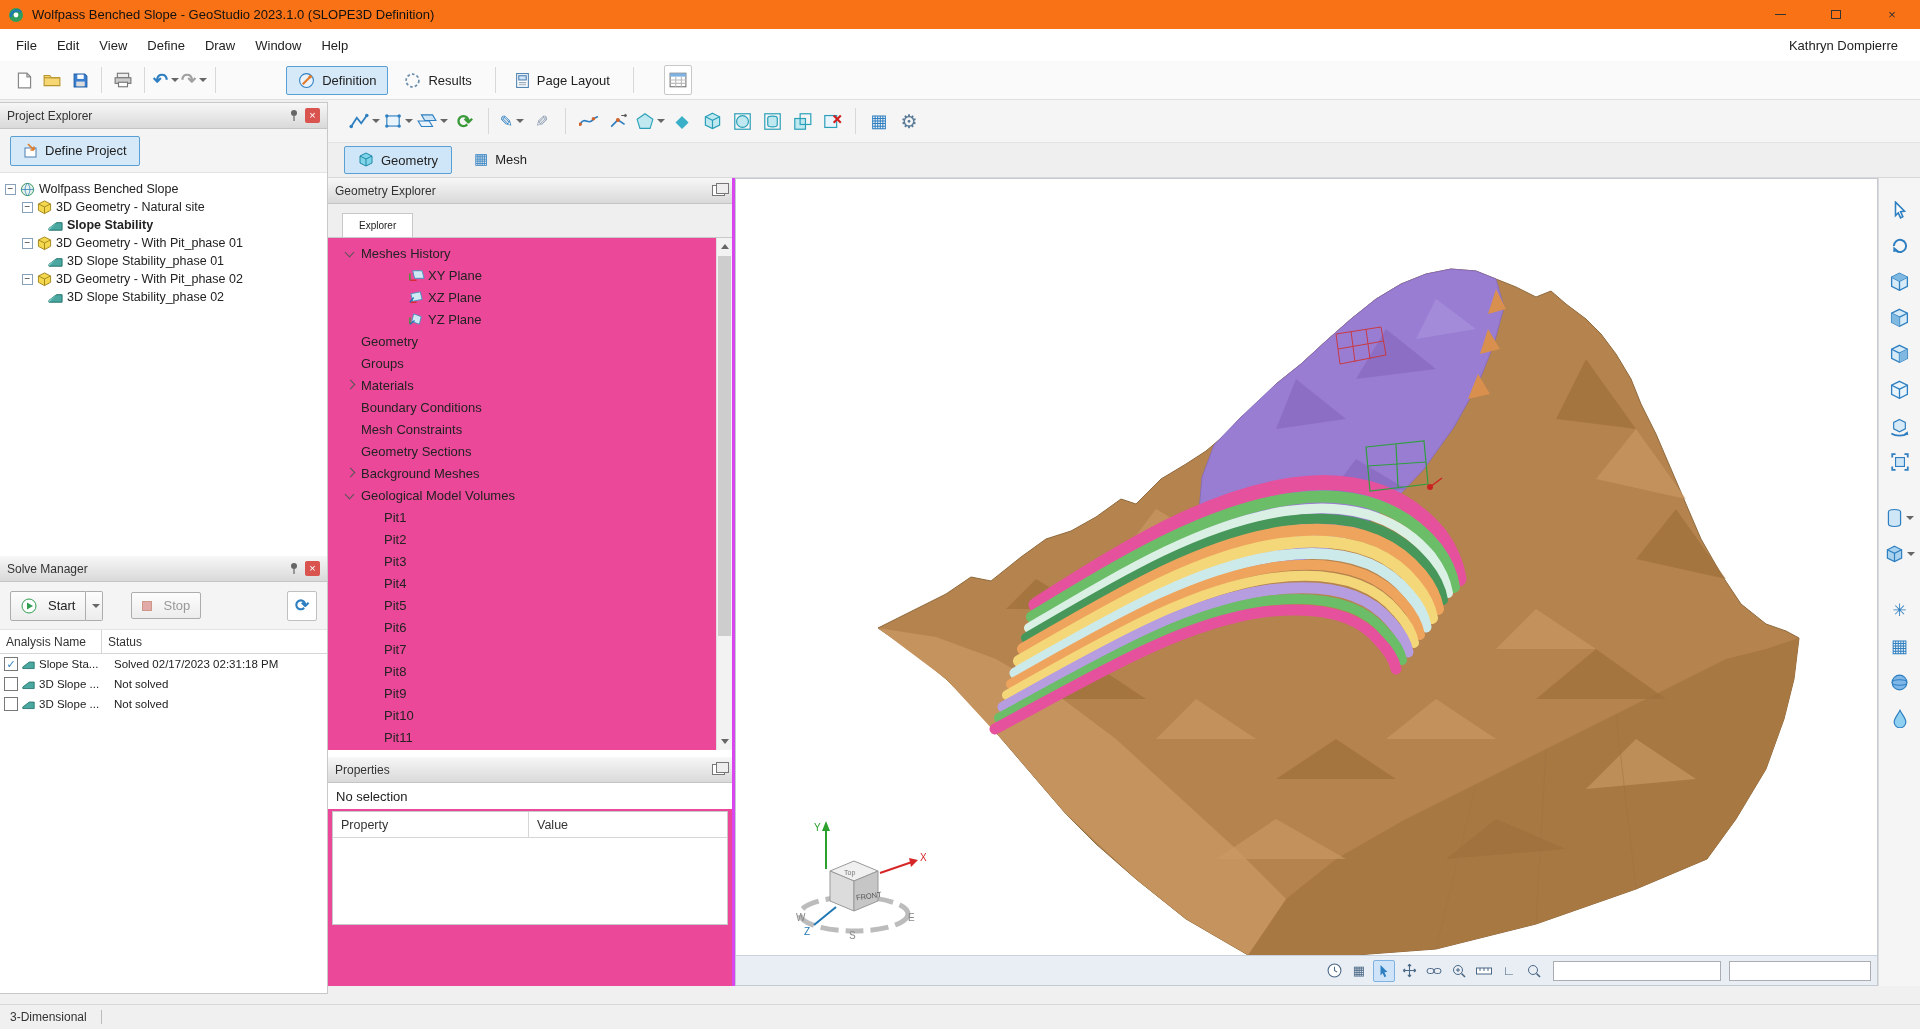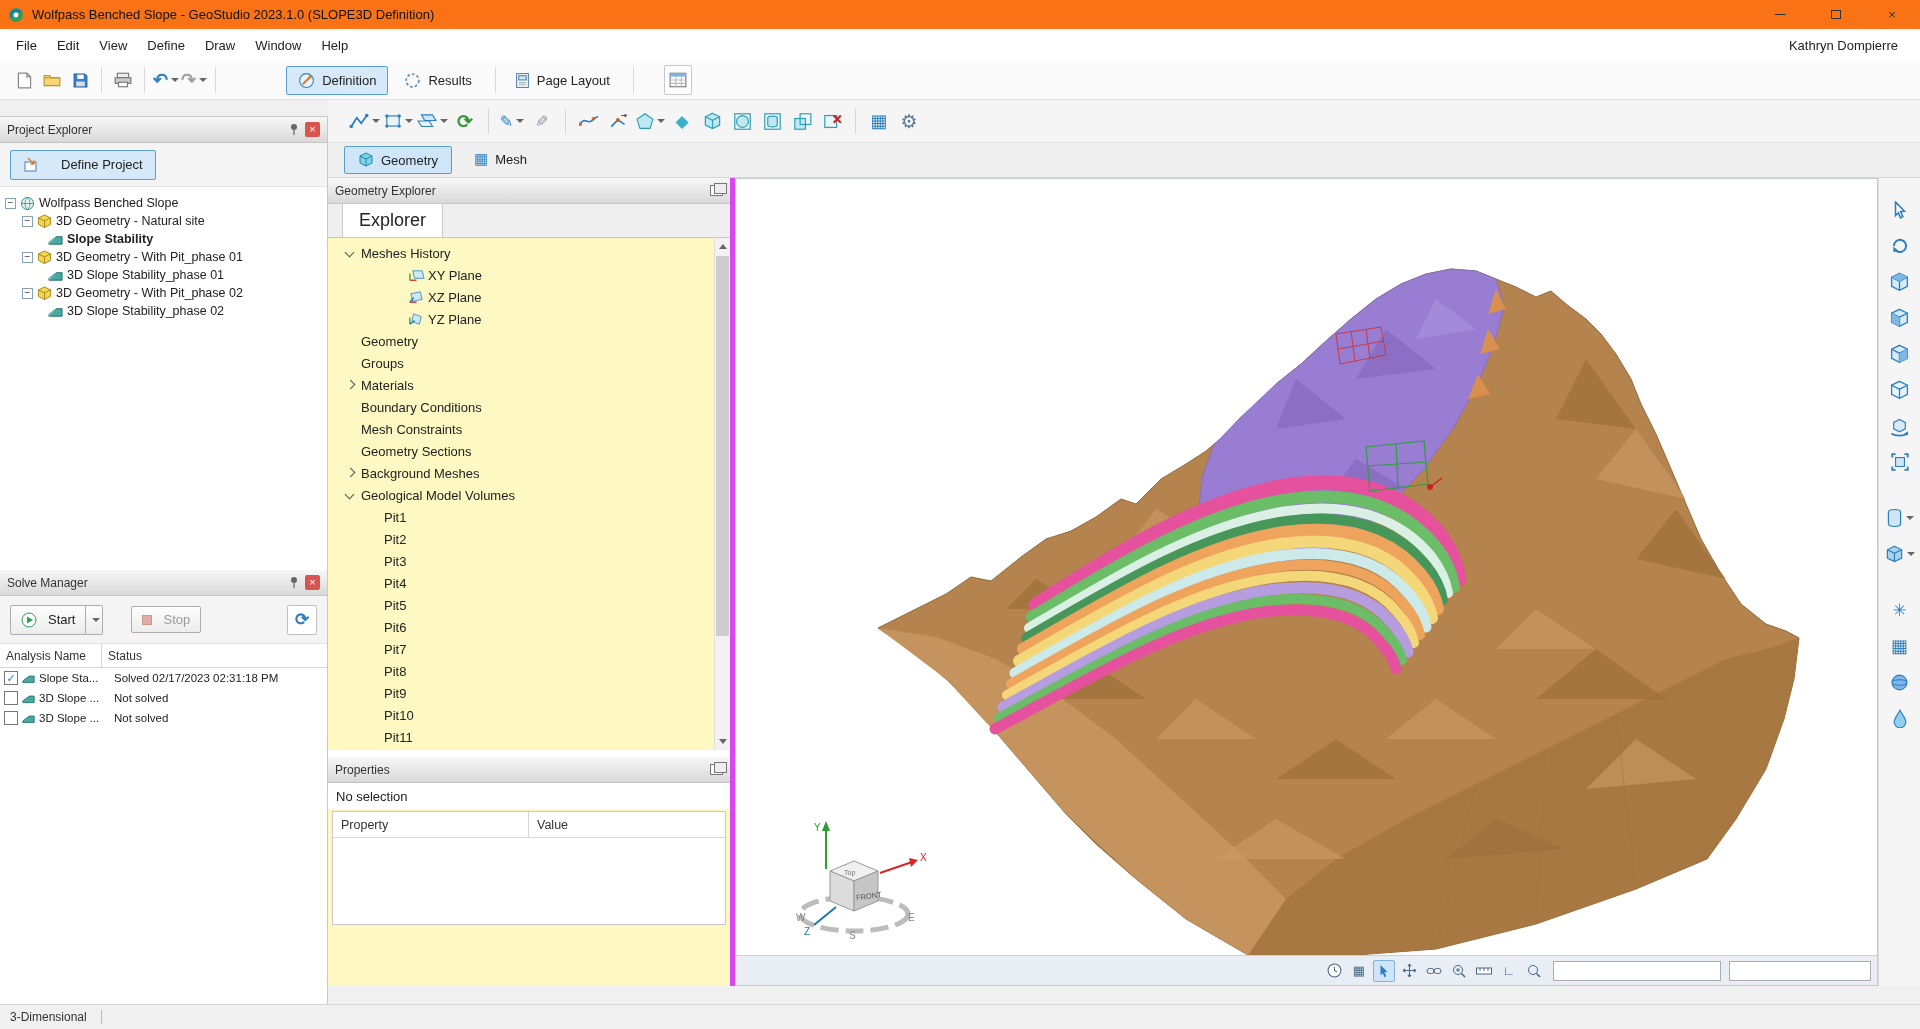--- a/index.html
+++ b/index.html
@@ -20,26 +20,26 @@
 #toolbar1{position:absolute;left:0;top:61px;width:1920px;height:39px;background:#fafafa;border-bottom:1px solid #e0e0e0;display:flex;align-items:center;padding-left:10px}
 .tbtn{min-width:28px;height:30px;display:flex;align-items:center;justify-content:center;border-radius:2px;border:1px solid transparent}
 .tbtn.boxed{border:1px solid #c8c8c8;background:#fff}
 .sep{width:1px;height:26px;background:#d8d8d8;margin:0 7px;flex:none}
 .caret{width:0;height:0;border-left:4px solid transparent;border-right:4px solid transparent;border-top:4px solid #666;margin-left:3px}
 .glyph-blue{color:#2e7fc1;font-size:18px;font-weight:bold}
 .glyph-gray{color:#a0a0a0;font-size:18px;font-weight:bold}
 .mode-btn{display:flex;align-items:center;gap:7px;padding:5px 11px;border:1px solid transparent;border-radius:2px;margin-right:4px}
 .mode-btn.active{background:#d6e9f8;border-color:#5a9fd4}
 
-#leftcol{position:absolute;left:0;top:116px;width:328px;height:892px;background:#fff;border:1px solid #c8c8c8;border-left:none}
+#leftcol{position:absolute;left:0;top:102px;width:328px;height:892px;background:#fff;border:1px solid #c8c8c8;border-left:none}
 .panel-header{height:26px;background:linear-gradient(#f7f7f7,#d9d9d9);border-bottom:1px solid #c4c4c4;display:flex;align-items:center;padding:0 7px;font-size:12px;color:#333}
 .ph-tools{margin-left:auto;display:flex;align-items:center;gap:5px}
 .close-x{width:15px;height:15px;background:#d9534f;color:#fff;font-size:11px;line-height:1;display:flex;align-items:center;justify-content:center;border-radius:2px}
 #define-strip{height:44px;border-bottom:1px solid #e3e3e3;display:flex;align-items:center;padding-left:10px;background:#f4f4f4}
-#define-btn{display:flex;align-items:center;gap:22px;padding:6px 12px;background:#d6e9f8;border:1px solid #5a9fd4;border-radius:2px;font-size:13px}
+#define-btn{display:flex;align-items:center;gap:6px;padding:6px 12px;background:#d6e9f8;border:1px solid #5a9fd4;border-radius:2px;font-size:13px}
 #pe-tree{height:383px;padding-top:7px;overflow:hidden}
 .trow{display:flex;align-items:center;height:18px;gap:4px;white-space:nowrap;font-size:12.5px}
 .trow .bold{font-weight:bold}
 .expbox{width:11px;height:11px;border:1px solid #88a0b8;display:inline-flex;align-items:center;justify-content:center;font-size:10px;line-height:1;color:#333;background:#fff;flex:none}
 
 #sm-toolbar{height:48px;display:flex;align-items:center;padding:0 10px;border-bottom:1px solid #e3e3e3;background:#f4f4f4}
 .sm-btn{display:flex;align-items:center;gap:11px;padding:5px 10px;background:linear-gradient(#fdfdfd,#ececec);border:1px solid #adadad;border-radius:2px;font-size:13px}
 .sm-caret-btn{width:17px;height:30px;display:flex;align-items:center;justify-content:center;background:linear-gradient(#fdfdfd,#ececec);border:1px solid #adadad;border-left:none;border-radius:0 2px 2px 0}
 #start-btn{border-radius:2px 0 0 2px}
 #stop-btn{margin-left:28px;color:#999}
@@ -51,25 +51,25 @@
 .sm-row{display:flex;align-items:center;height:20px;font-size:11.5px;white-space:nowrap}
 .sm-row .name-cell{width:108px;display:flex;align-items:center;gap:4px;padding-left:4px;overflow:hidden}
 .sm-row .status-cell{flex:1;padding-left:6px;overflow:hidden}
 .cb{width:14px;height:14px;border:1px solid #777;background:#fff;display:inline-flex;align-items:center;justify-content:center;font-size:11px;color:#2e7fc1;flex:none}
 
 #toolbar2{position:absolute;left:328px;top:100px;width:1592px;height:43px;background:#f5f5f5;border-bottom:1px solid #e3e3e3;display:flex;align-items:center;padding-left:20px;gap:2px}
 #tabsrow{position:absolute;left:328px;top:143px;width:1592px;height:35px;background:#efefef;border-bottom:1px solid #d8d8d8;display:flex;align-items:flex-end;padding-left:16px;gap:8px}
 .wtab{display:flex;align-items:center;gap:7px;padding:5px 13px;margin-bottom:3px;border:1px solid transparent;border-radius:2px}
 .wtab.active{background:#cfe6f8;border-color:#5a9fd4}
 
-#gepanel{position:absolute;left:328px;top:178px;width:407px;height:808px;background:#fef9c3;border-right:5px solid #d946ef}
+#gepanel{position:absolute;left:328px;top:178px;width:407px;height:808px;background:#ec4899;border-right:3px solid #d946ef}
 .dock-icon{width:13px;height:11px;border:1px solid #777;position:relative;background:#fff}
 .dock-icon::after{content:"";position:absolute;left:3px;top:-3px;width:11px;height:9px;border:1px solid #777;background:#eee}
 #ge-tabstrip{height:34px;background:#efefef;border-bottom:1px solid #c8c8c8;display:flex;align-items:flex-end;padding-left:14px}
-#ge-tab{background:#fff;border:1px solid #c8c8c8;border-bottom:none;padding:6px 16px;font-size:18px}
+#ge-tab{background:#fff;border:1px solid #c8c8c8;border-bottom:none;padding:6px 16px;font-size:10px}
 #ge-tree{position:relative;height:512px;overflow:hidden;padding-top:4px}
 .gerow{display:flex;align-items:center;height:22px;gap:3px;white-space:nowrap;font-size:13px}
 .chev{width:16px;height:16px;position:relative;flex:none}
 .chev.down::after{content:"";position:absolute;left:4px;top:4px;width:6px;height:6px;border-right:1.6px solid #555;border-bottom:1.6px solid #555;transform:rotate(45deg)}
 .chev.right::after{content:"";position:absolute;left:5px;top:4px;width:6px;height:6px;border-right:1.6px solid #555;border-bottom:1.6px solid #555;transform:rotate(-45deg)}
 #ge-scroll{position:absolute;right:0;top:0;bottom:0;width:16px;background:#f2f2f2;border-left:1px solid #e0e0e0}
 .scr-arr{height:17px;display:flex;align-items:center;justify-content:center}
 .arr-up{width:0;height:0;border-left:4px solid transparent;border-right:4px solid transparent;border-bottom:5px solid #666}
 .arr-dn{width:0;height:0;border-left:4px solid transparent;border-right:4px solid transparent;border-top:5px solid #666}
 #ge-thumb{position:absolute;left:1px;right:1px;top:18px;height:380px;background:#cdcdcd}

